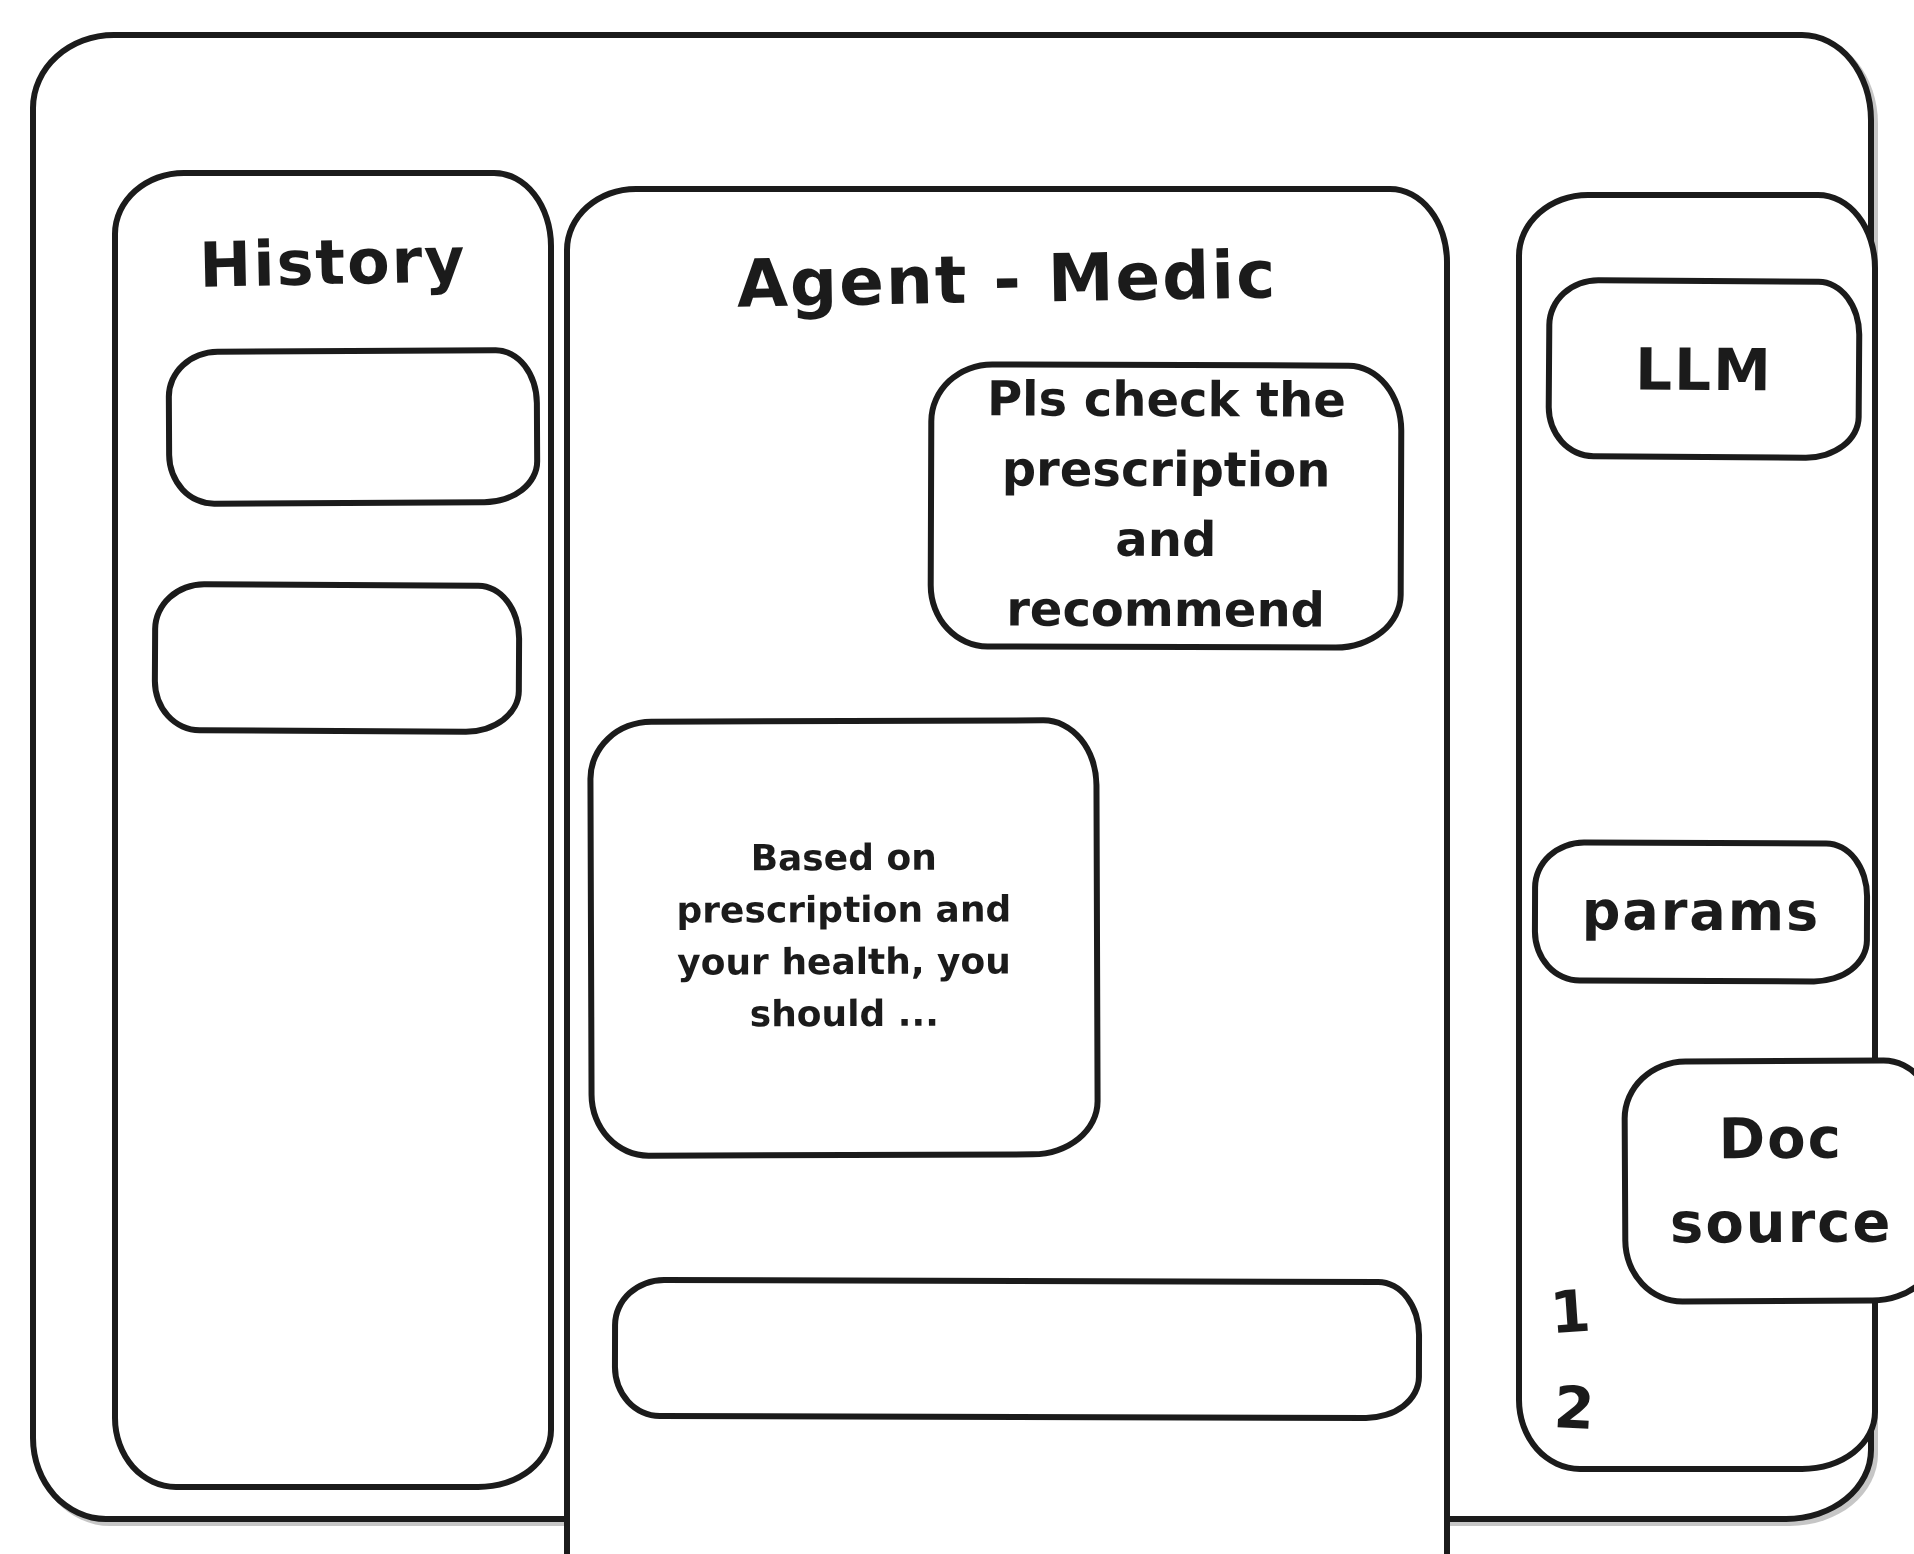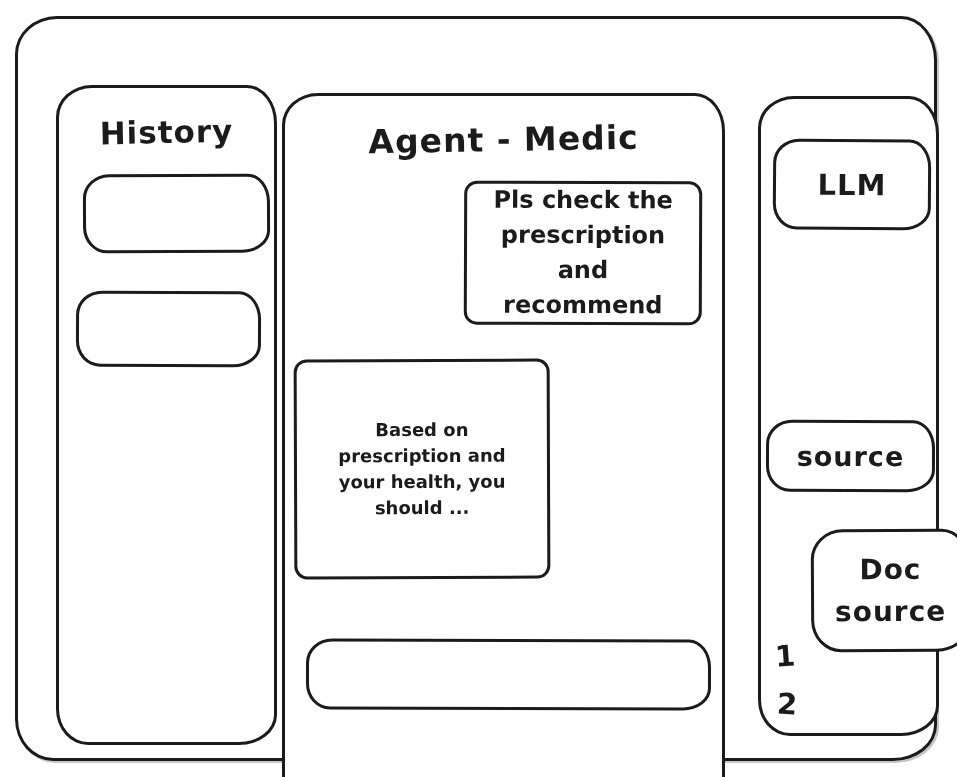--- a/index.html
+++ b/index.html
@@ -76,21 +76,20 @@
   }
   .bubble {
     display: flex;
     align-items: center;
     justify-content: center;
     text-align: center;
     font-size: 24px;
     font-weight: bold;
     line-height: 1.45;
     padding: 8px 14px;
-    border-radius: 13px;
   }
   .bubble-user {
     left: 179px; top: 85px;
     width: 238px; height: 144px;
     transform: rotate(0.2deg);
   }
   .bubble-assistant {
     left: 9px; top: 263px;
     width: 256px; height: 220px;
     font-size: 18px;
@@ -173,21 +172,21 @@
 
       <div class="sketch r-bub bubble bubble-assistant">Based on prescription and your health, you should ...</div>
 
       <input class="sketch r-box chat-input" type="text" value="" style="">
     </div>
 
     <div class="sketch r-panel tools">
       <div class="sketch r-box tool-box tool-llm">LLM</div>
 
 
-      <div class="sketch r-box tool-box tool-params">source</div>
+      <div class="sketch r-box tool-box tool-params">params</div>
 
       <div class="sketch r-bub tool-box tool-doc">Doc source</div>
 
       <div class="doc-num doc-num-1">1</div>
 
       <div class="doc-num doc-num-2">2</div>
     </div>
 
   </div>
 </div>

